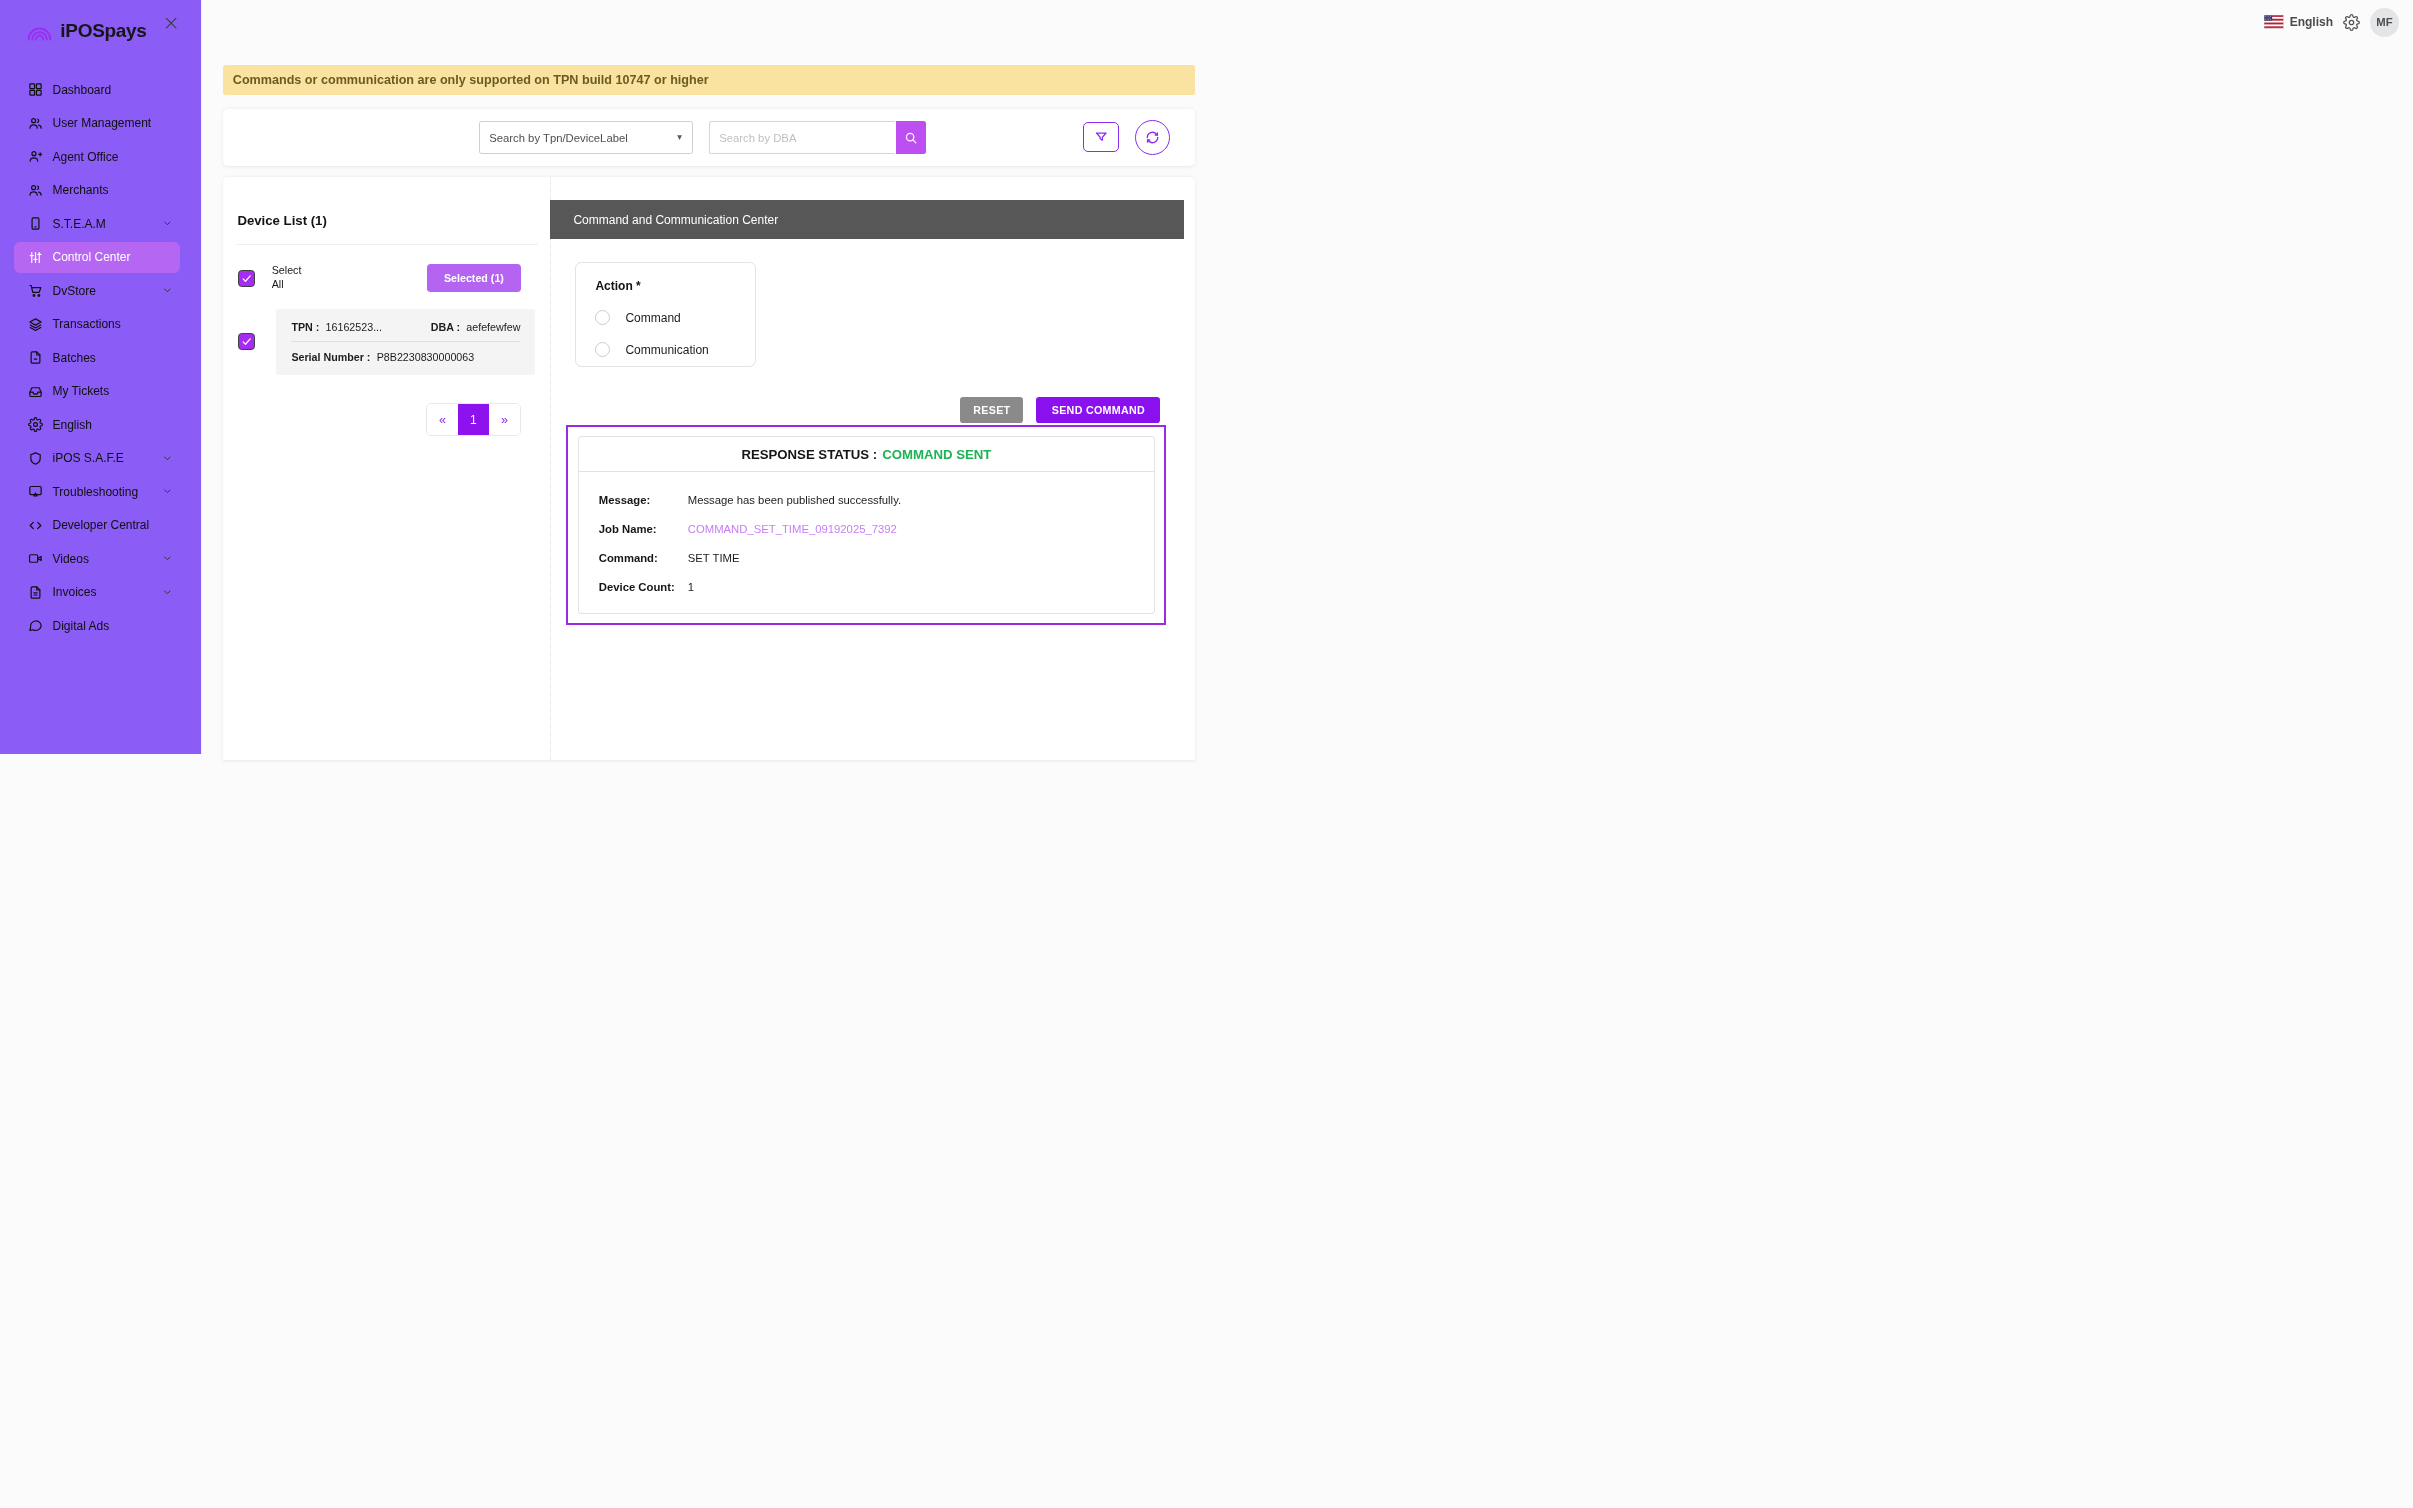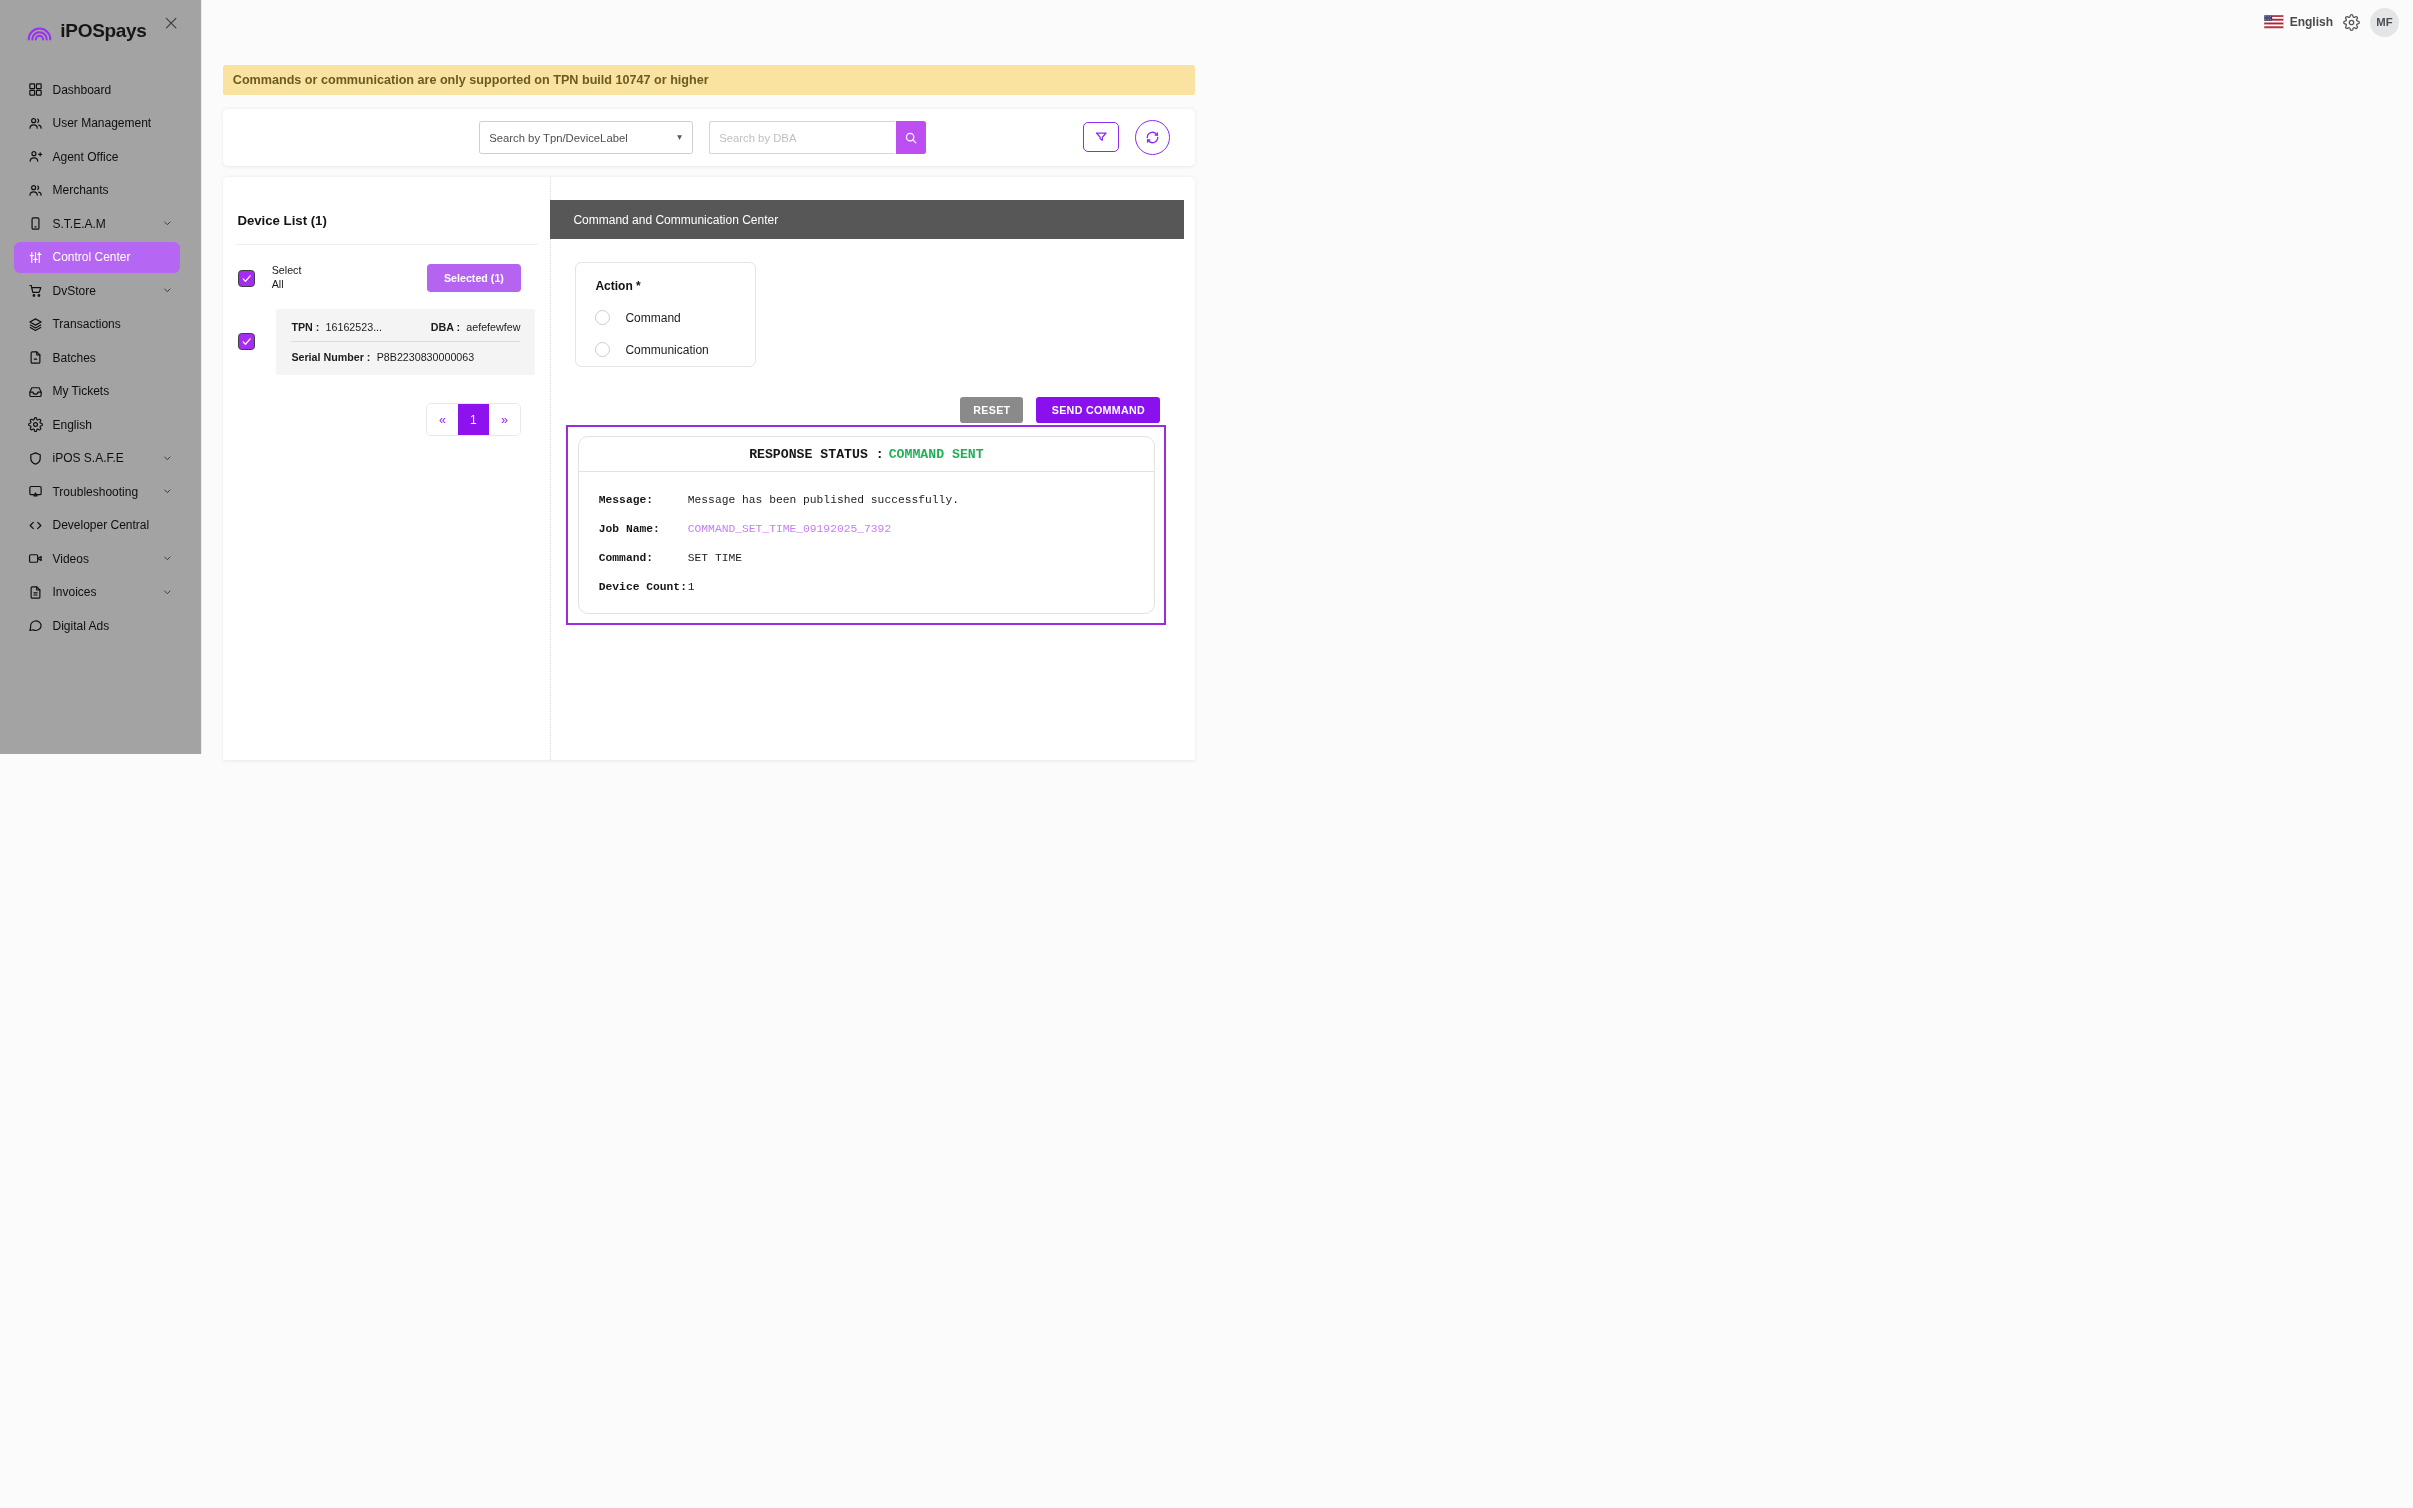--- a/index.html
+++ b/index.html
@@ -1,21 +1,21 @@
 <!DOCTYPE html>
 <html style="font-size:10px"><head>
 <meta charset="utf-8">
 <style>
   * { margin:0; padding:0; box-sizing:border-box; }
   html,body { width:1207px; height:754px; overflow:hidden;
     font-family:"Liberation Sans", sans-serif; background:#fbfbfb; color:#1b1b1b; }
 
   
   .sidebar { position:absolute; left:0; top:0; width:202px; height:754px;
-    background:#a3a3a3; border-right:0.6px solid #ededed; z-index:5; }
+    background:#8b5cf6; border-right:0.6px solid #ededed; z-index:5; }
   .logo-row { position:relative; padding:19px 0 0 25px; display:flex; align-items:center; gap:6.3px; }
   .logo-text { font-size:19px; font-weight:bold; letter-spacing:-0.3px; color:#161616; }
   .close-x { position:absolute; right:21.4px; top:14px; width:17.6px; height:17.6px; cursor:pointer;
     display:flex; align-items:center; justify-content:center; color:#3c3c3c; }
   .nav { margin-top:31px; }
   .nav-item { height:31px; margin:0 21px 2.5px 14px; border-radius:6.3px; display:flex;
     align-items:center; padding:0 7.5px 0 14px; cursor:pointer; color:#0f0f0f; }
   .nav-item .nicon { width:15.7px; height:15.7px; flex:0 0 15.7px; display:flex; align-items:center; justify-content:center; }
   .nav-item .nlabel { font-size:12px; margin-left:8.8px; white-space:nowrap; }
   .nav-item .chev { margin-left:auto; display:flex; color:#2f2f2f; }
@@ -93,21 +93,21 @@
   .radio-label { font-size:12px; margin-left:15px; color:#1c1c1c; }
   .reset-btn { position:absolute; left:737px; top:220px; width:63px; height:26px; background:#8a8a8a;
     color:#fff; border:none; border-radius:3.1px; font-size:10.7px; font-weight:bold; letter-spacing:0.3px;
     cursor:pointer; font-family:"Liberation Sans", sans-serif; }
   .send-btn { position:absolute; left:813px; top:220px; width:124px; height:26px; background:#8a11ee;
     color:#fff; border:none; border-radius:3.1px; font-size:10.7px; font-weight:bold; letter-spacing:0.3px;
     cursor:pointer; font-family:"Liberation Sans", sans-serif; }
 
   .response-box { position:absolute; left:343px; top:248px; width:600px; height:200px;
     border:2.5px solid #9a2be0; background:#fff; padding:9.4px; }
-  .response-inner { width:100%; height:100%; border:0.6px solid #e2e2e2; border-radius:10px; overflow:hidden;font-family:Liberation Mono, monospace; }
+  .response-inner { width:100%; height:100%; border:0.6px solid #e2e2e2; border-radius:3px; overflow:hidden; }
   .resp-head { height:35px; display:flex; align-items:center; justify-content:center;
     border-bottom:0.6px solid #e2e2e2; font-size:13.2px; font-weight:bold; color:#161616; }
   .resp-head .green { color:#1fb155; margin-left:5px; }
   .resp-rows { padding:21.4px 0 0 20px; }
   .resp-row { display:flex; font-size:11.3px; margin-bottom:17px; align-items:baseline; }
   .resp-label { width:89px; font-weight:bold; color:#161616; flex:0 0 89px; }
   .resp-value { color:#1d1d1d; }
   .resp-value.link { color:#c77df5; cursor:pointer; }
 
   svg { display:block; }

